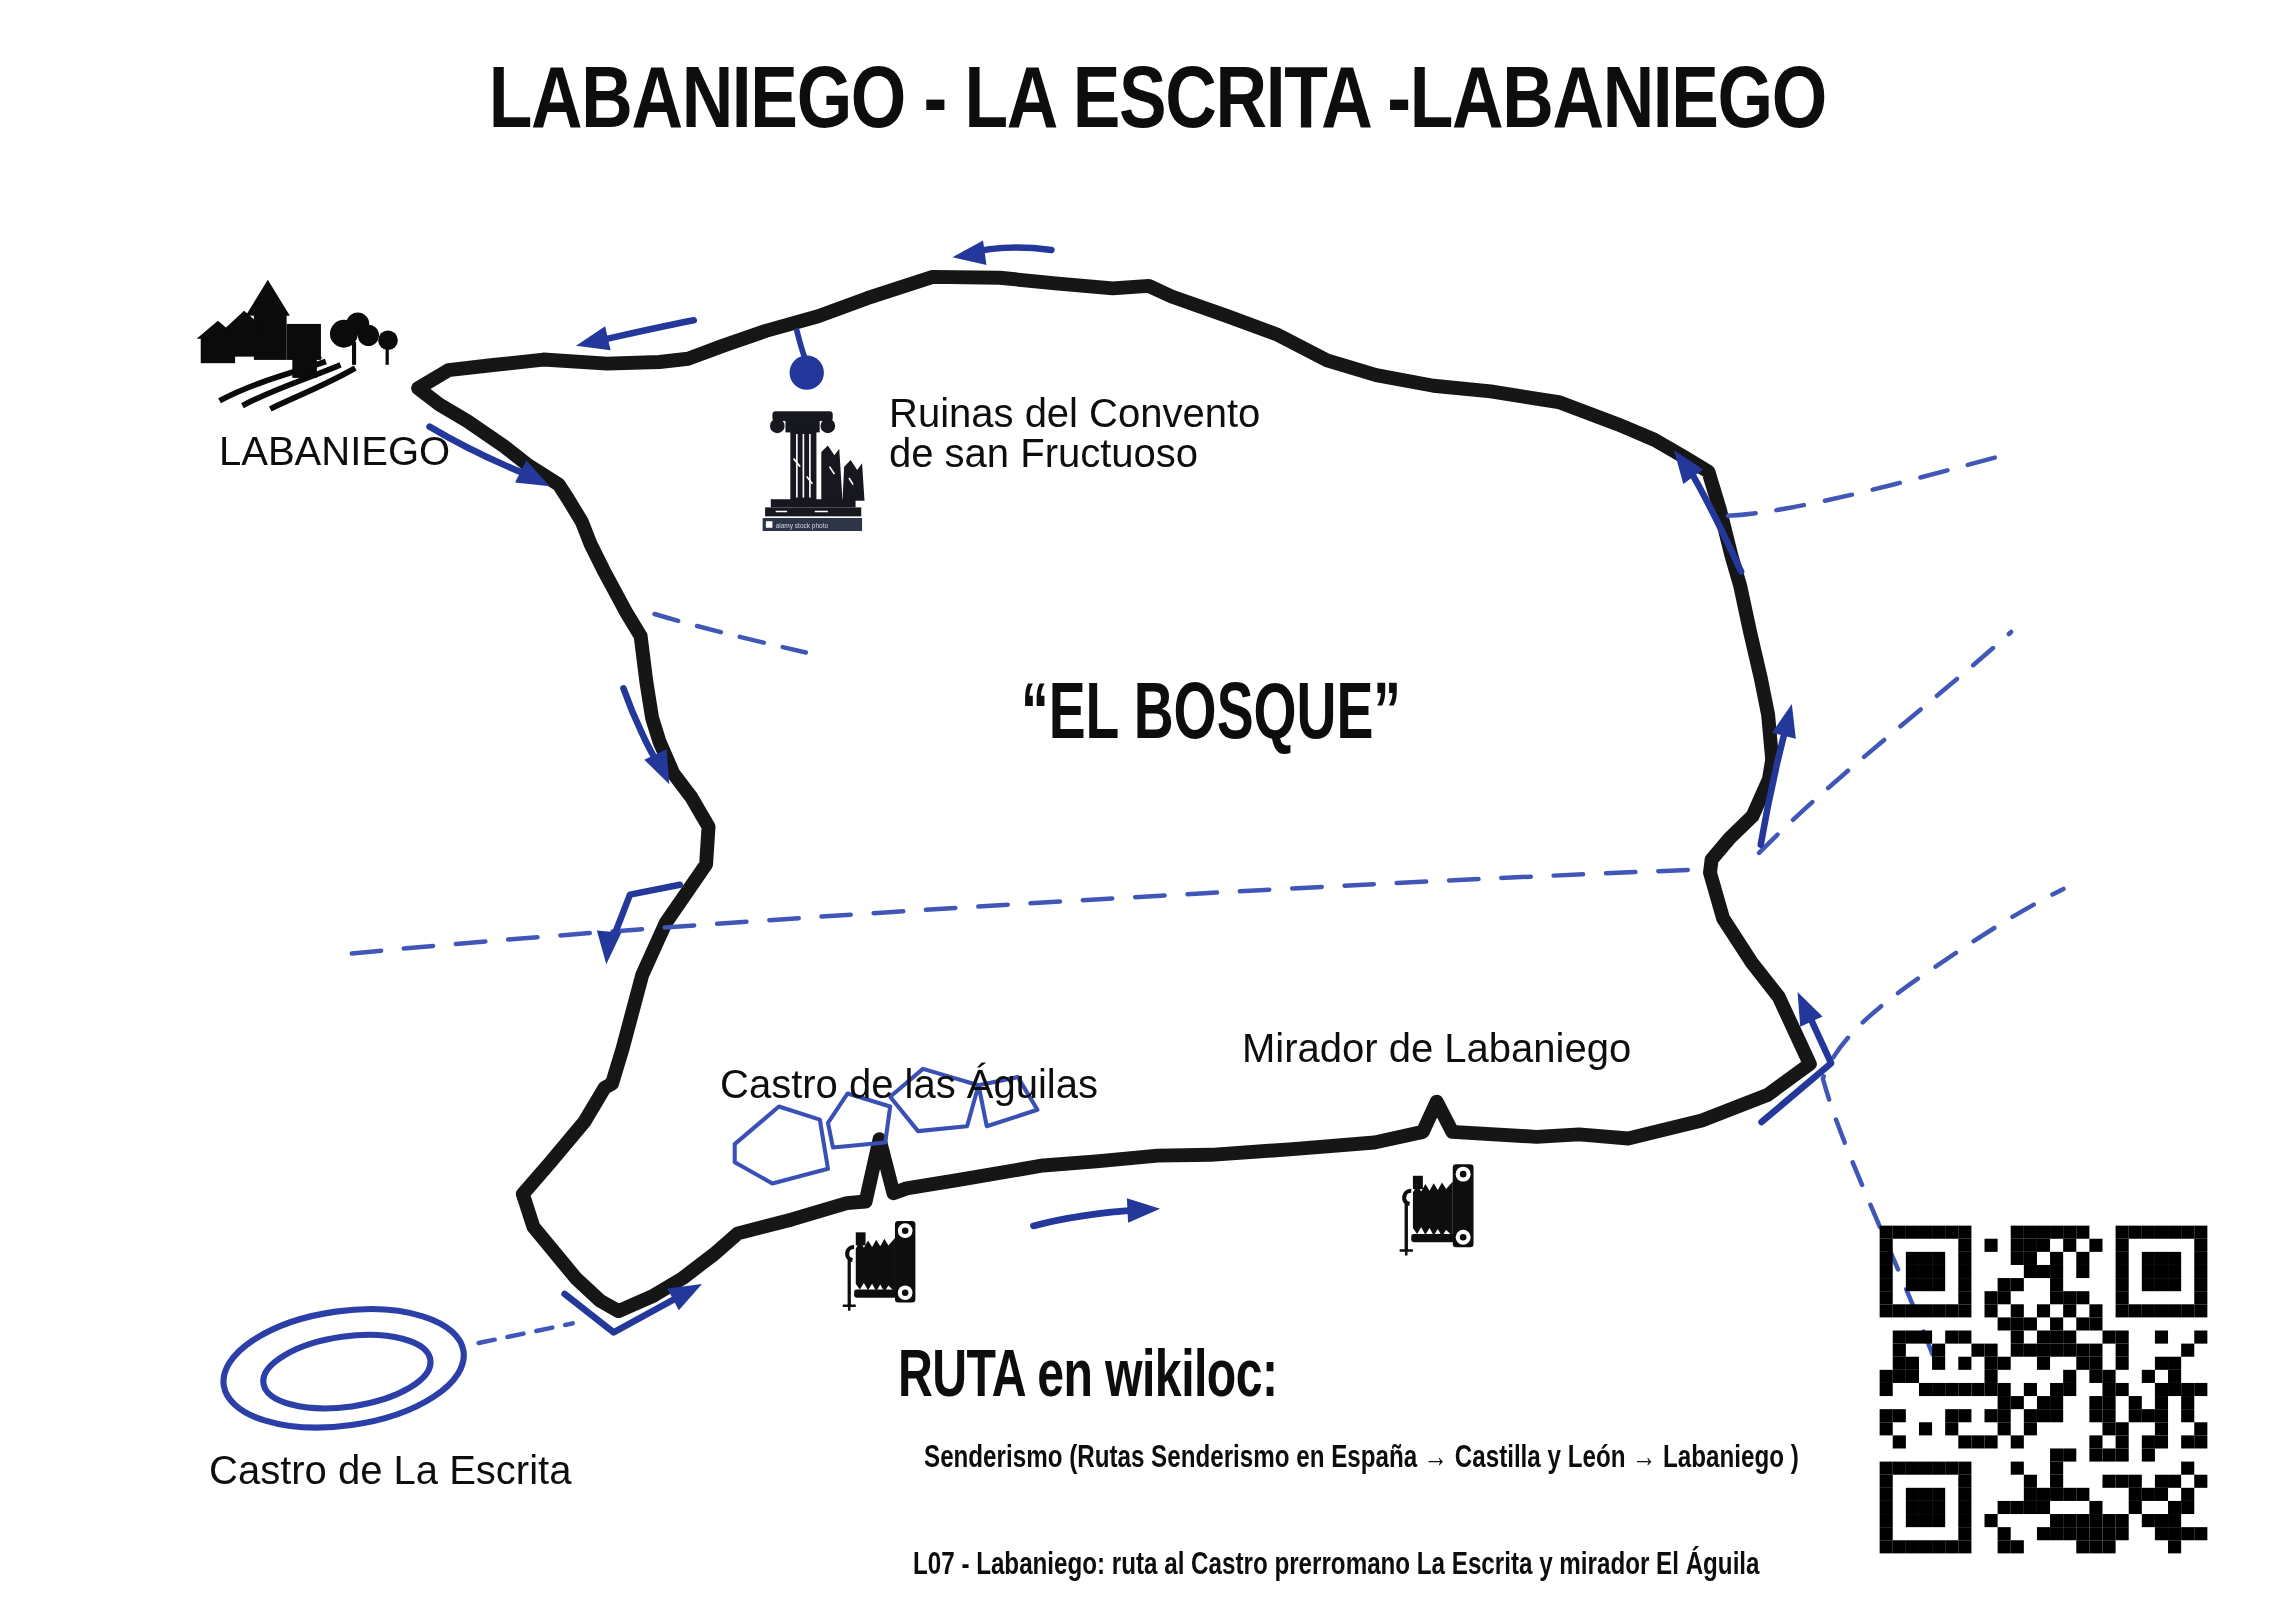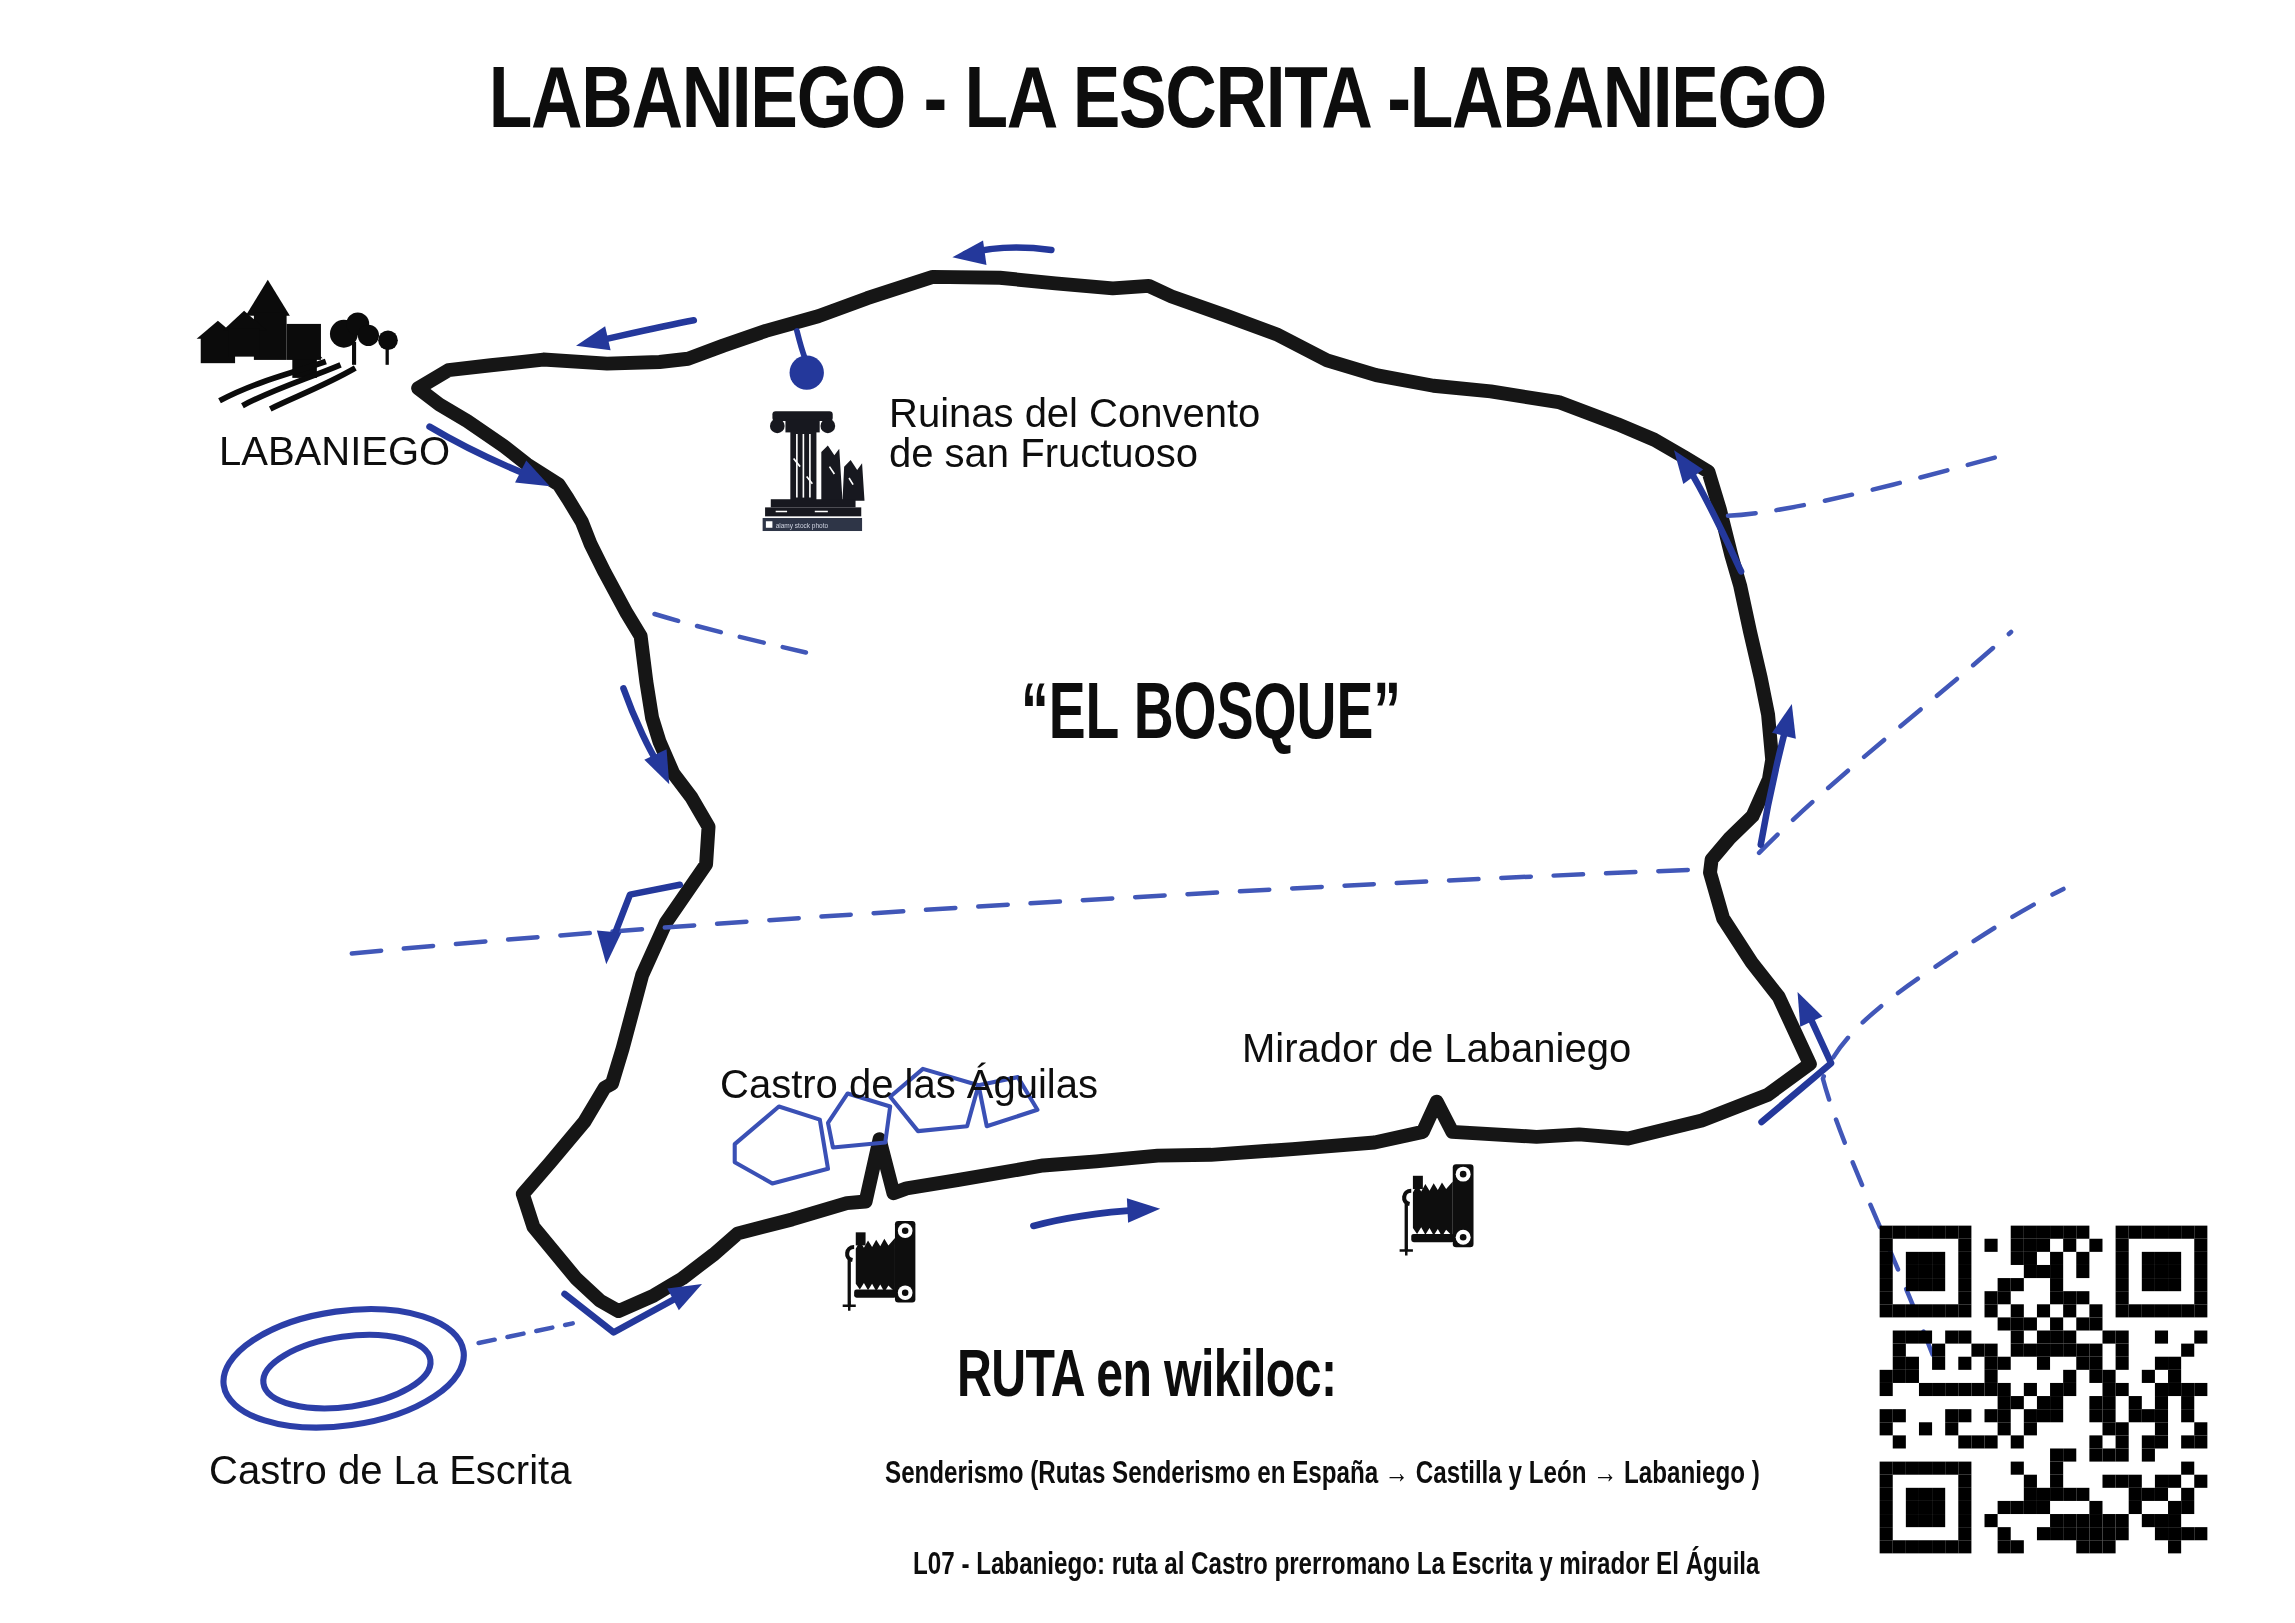--- a/index.html
+++ b/index.html
@@ -507,24 +507,24 @@
 </div>
 
 <div class="abs maplabel" style="left:1242px;top:1026px;text-align:right;">
   <span>Mirador de Labaniego</span>
 </div>
 
 <div class="abs maplabel" style="left:209px;top:1416px;margin-top:32px;">
   <span>Castro de La Escrita</span>
 </div>
 
-<div class="abs rutahead" style="left:957px;top:1334px;">
+<div class="abs rutahead" style="left:898px;top:1334px;">
   <span class="cond" style="--sx:0.72;">RUTA en wikiloc:</span>
 </div>
 
-<div class="abs rutaline" style="left:885px;top:1439px;margin-top:16px;">
+<div class="abs rutaline" style="left:924px;top:1439px;">
   <span class="cond" style="--sx:0.78;">Senderismo (Rutas Senderismo en España → Castilla y León → Labaniego )</span>
 </div>
 
 <div class="abs rutaline" style="left:913px;top:1546px;text-align:center;">
   <span class="cond" style="--sx:0.78;">L07 - Labaniego: ruta al Castro prerromano La Escrita y mirador El Águila</span>
 </div>
 
 
 </body></html>

